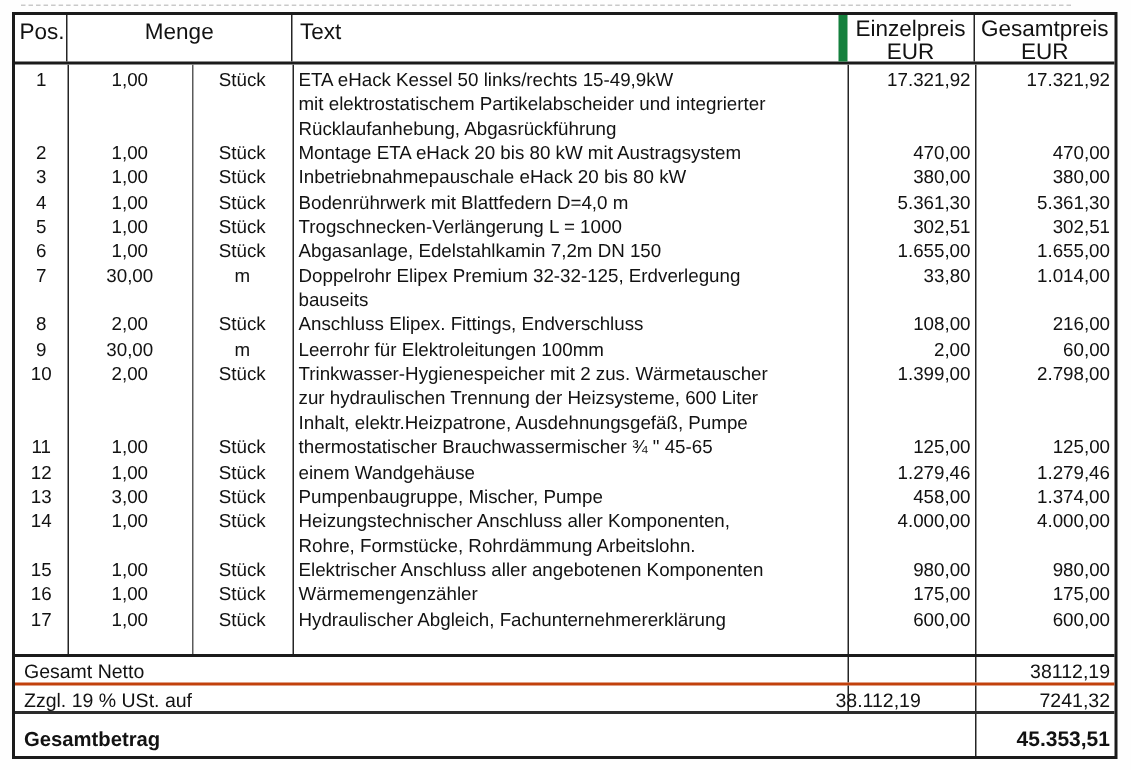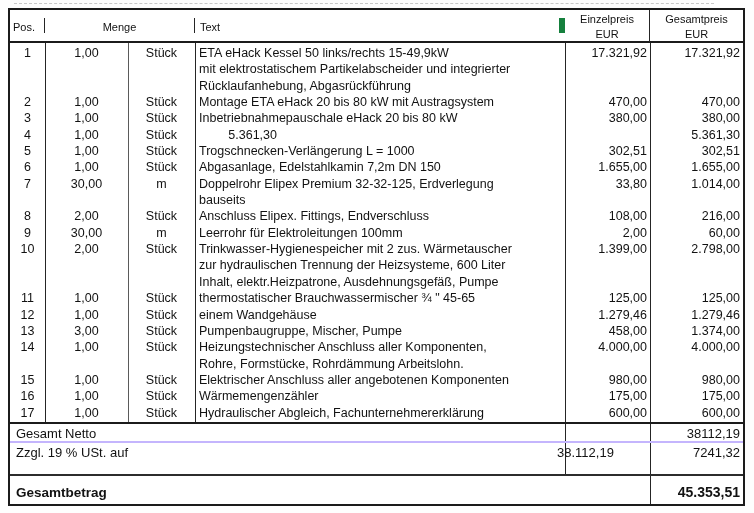--- a/index.html
+++ b/index.html
@@ -37,22 +37,21 @@
     display: flex;
     flex-direction: column;
   }
   
   .hdr {
     flex: none;
     height: 33px;
     box-sizing: border-box;
     border-bottom: 2px solid #1b1b1b;
     display: flex;
-    font-size: 11px;
-    align-items: center;
+    font-size: 15px;
   }
   .hc { box-sizing: border-box; padding-top: 3px; }
   .hc-pos    { width: 35px;  border-right: 1px solid #252525; padding-left: 3px; }
   .hc-menge  { width: 150px; border-right: 1px solid #252525; text-align: center; }
   .hc-text   { width: 370px; border-right: 6px solid #15803d; padding-left: 5px; }
   .hc-einzel { width: 85px;  border-right: 1px solid #252525; text-align: center; line-height: 15px; padding-top: 2px; }
   .hc-gesamt { flex: 1; text-align: center; line-height: 15px; padding-top: 2px; }
   
   .tbody {
     flex: 1;
@@ -77,21 +76,21 @@
   .item-row { display: flex; align-items: flex-start; position: relative; }
   .c-pos    { flex: none; width: 35px;  text-align: center; }
   .c-qty    { flex: none; width: 83px;  text-align: center; }
   .c-unit   { flex: none; width: 67px;  text-align: center; }
   .c-text   { flex: none; width: 370px; box-sizing: border-box; padding: 0 5px 0 4px; }
   .c-einzel { flex: none; width: 85px;  box-sizing: border-box; text-align: right; padding-right: 3px; }
   .c-gesamt { flex: 1;    box-sizing: border-box; text-align: right; padding-right: 3px; }
   
   .sumrow { flex: none; position: relative; box-sizing: border-box; font-size: 13px; }
   .row-netto { height: 19px; border-top: 2px solid #1b1b1b; }
-  .row-vat   { height: 33px; border-top: 2px solid #c4b5fd; }
+  .row-vat   { height: 19px; border-top: 2px solid #c2410c; }
   .row-grand { height: 30px; border-top: 2px solid #2c2c2c; }
   .sum-vline { position: absolute; top: 0; bottom: 0; width: 1px; background: #252525; }
   .sv-einzel { left: 555px; }
   .sv-gesamt { left: 640px; }
   .sum-label { position: absolute; left: 6px; top: 2px; white-space: nowrap; }
   .sum-einzel-val { position: absolute; left: 547px; width: 81px; top: 2px; text-align: left; }
   .sum-gesamt-val { position: absolute; left: 644px; right: 3px; top: 2px; text-align: right; }
   .row-grand .sum-label {
     top: auto; bottom: 4px;
     font-weight: bold;
@@ -170,20 +169,23 @@
             <div>Inbetriebnahmepauschale eHack 20 bis 80 kW</div>
           </div>
     <div class="c-einzel">380,00</div>
     <div class="c-gesamt">380,00</div>
   </div>
 
   <div class="item-row">
     <div class="c-pos">4</div>
     <div class="c-qty">1,00</div>
     <div class="c-unit">Stück</div>
+    <div class="c-text">
+            <div>Bodenrührwerk mit Blattfedern D=4,0 m</div>
+          </div>
     <div class="c-einzel">5.361,30</div>
     <div class="c-gesamt">5.361,30</div>
   </div>
 
   <div class="item-row">
     <div class="c-pos">5</div>
     <div class="c-qty">1,00</div>
     <div class="c-unit">Stück</div>
     <div class="c-text">
             <div>Trogschnecken-Verlängerung L = 1000</div>

